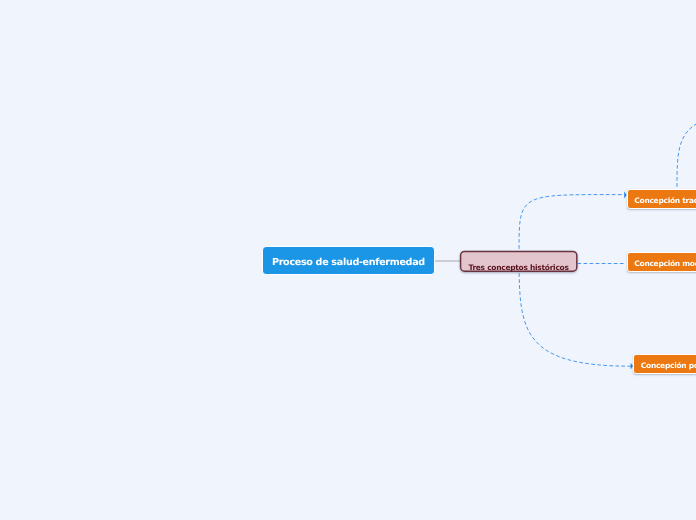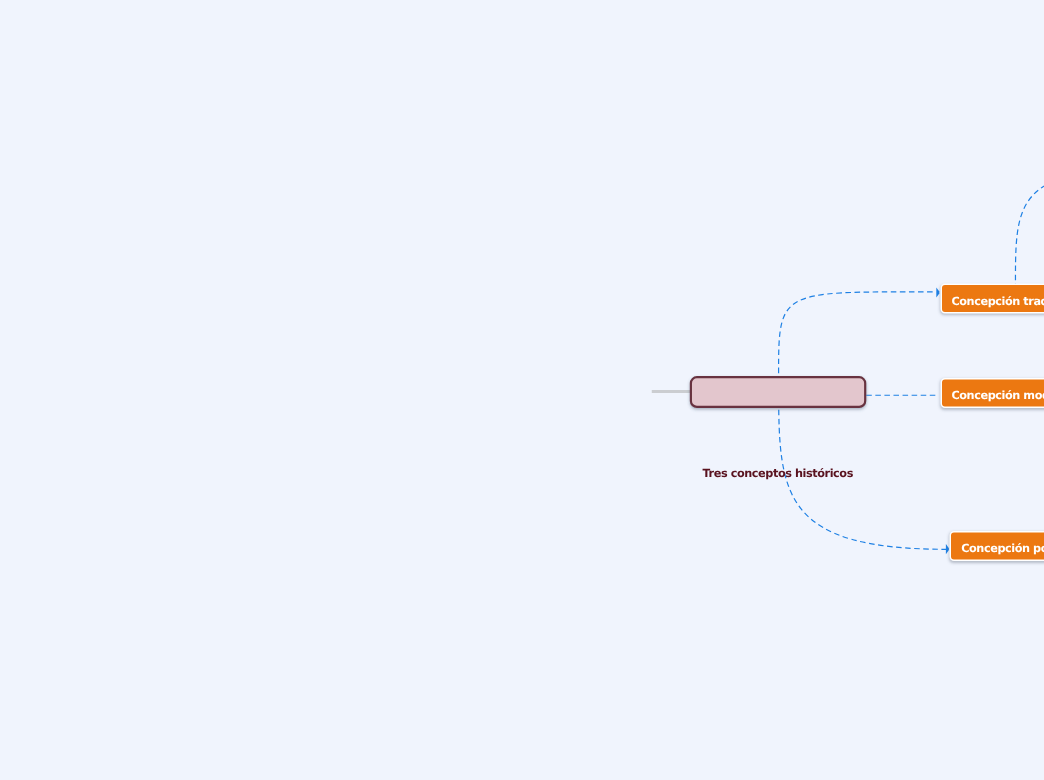--- a/index.html
+++ b/index.html
@@ -7,21 +7,21 @@
        font-family:"DejaVu Sans", sans-serif;
        -webkit-font-smoothing:antialiased;text-rendering:geometricPrecision;}
   .canvas{position:relative;width:696px;height:520px;overflow:hidden;opacity:0.999;}
   svg.links{position:absolute;left:0;top:0;width:696px;height:520px;}
   .node{position:absolute;box-sizing:border-box;display:flex;align-items:center;
         justify-content:center;white-space:nowrap;}
   .root{left:261.9px;top:246.05px;width:173.1px;height:29.2px;background:#1b95e5;border-radius:4px;
         color:#fff;font-weight:bold;font-size:9.6px;letter-spacing:-0.32px;padding-top:3px;
         border:1.5px solid #fff;}
   .topic{left:460px;top:251px;width:117px;height:32px;color:#59121f;
-         font-weight:bold;font-size:7.5px;letter-spacing:-0.28px;padding-top:1px;margin-top:48px;}
+         font-weight:bold;font-size:7.5px;letter-spacing:-0.28px;padding-top:1px;}
   .sub{background:#ec7811;border-radius:3px;color:#fff;font-weight:bold;font-size:7.5px;
        letter-spacing:-0.28px;height:20px;padding:2px 6.8px 0;border:1.5px solid #fff;
        box-shadow:0 1px 2px rgba(70,80,100,.35);}
   .s1{left:626.5px;top:189px;}
   .s2{left:626.5px;top:252px;}
   .s3{left:633px;top:354px;}
 </style>
 </head>
 <body>
 
@@ -36,17 +36,18 @@
     <g stroke="#1e80e4" stroke-width="0.8" fill="none" stroke-dasharray="3.7 2.35">
       <path d="M519.1 261 C519.1 192 514 194.6 623.5 194.6"></path>
       <path d="M577.5 263.5 L624 263.5"></path>
       <path d="M519.1 261 C519.1 331 523 366.2 631 366.2"></path>
       <path d="M677 199 C677 129 672 110 800 110"></path>
     </g>
     <path d="M624.2 191.6 L626.2 194.4 L626.2 195.6 L624.2 198.4 Z" fill="#1e80e4"></path>
     <path d="M630.6 362.7 L632.6 365.5 L632.6 366.7 L630.6 369.5 Z" fill="#1e80e4"></path>
     <rect x="460.6" y="251.45" width="116.2" height="19.8" rx="4" ry="4" fill="#e3c6cd" stroke="#68333f" stroke-width="1.45" filter="url(#nodeshadow)"></rect>
   </svg>
+  <div class="node root">Proceso de salud-enfermedad</div>
   <div class="node topic">Tres conceptos históricos</div>
   <div class="node sub s1">Concepción tradicional</div>
   <div class="node sub s2">Concepción moderna</div>
   <div class="node sub s3">Concepción postmoderna</div>
 </div>
 
 </body></html>

